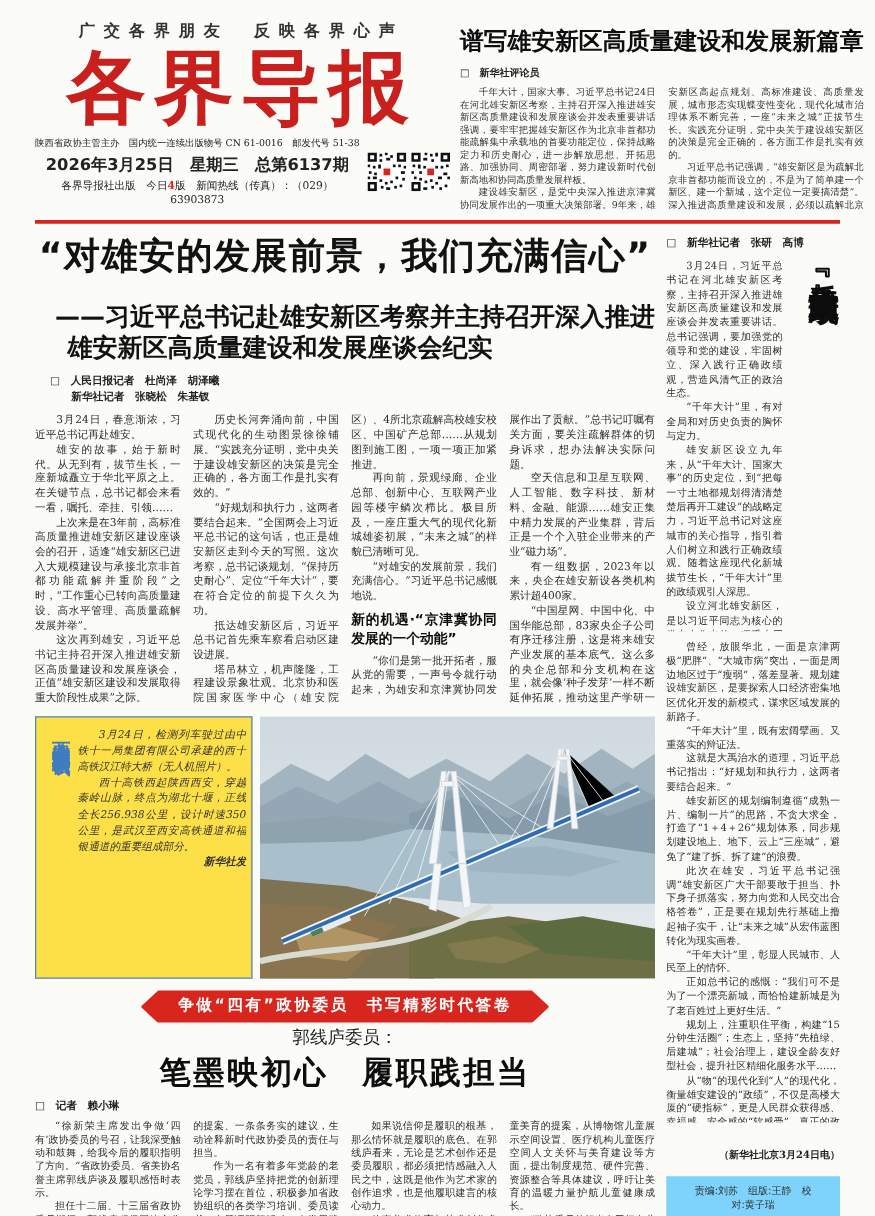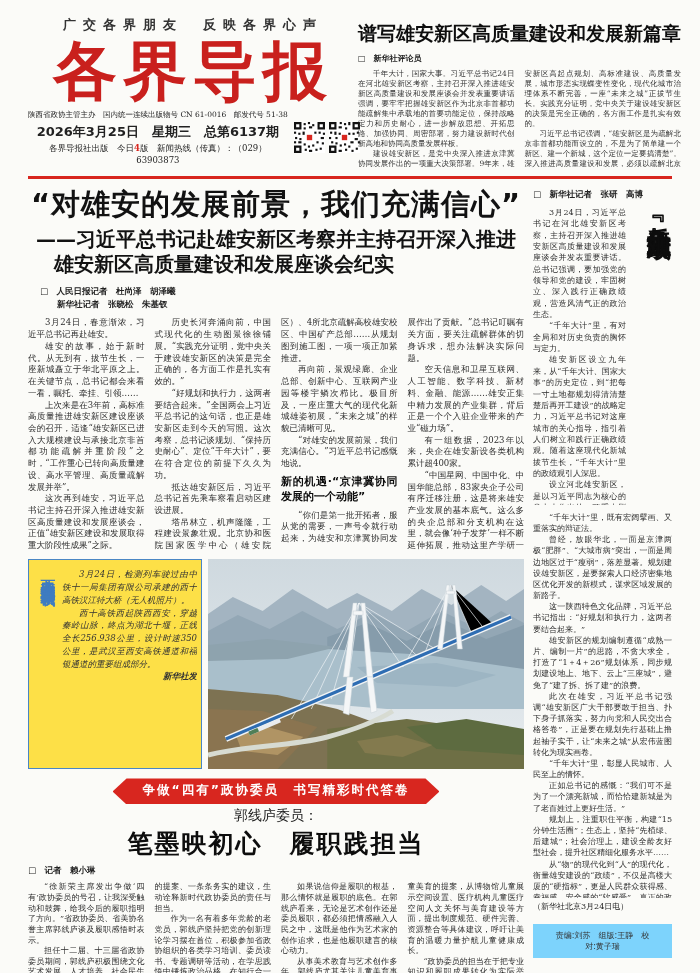--- a/index.html
+++ b/index.html
@@ -5,21 +5,21 @@
   * { box-sizing: border-box; }
   html,body { margin:0; padding:0; background:#dddbd6; }
   .page {
     width:700px; height:973px; margin:0 auto; background:#fbfbf8;
     font-family:"DejaVu Serif", serif; color:#222; position:relative;
     overflow:hidden; padding:16px 28px 8px;
   }
   p { margin:0; text-indent:2em; }
 
   
-  .header-row { display:flex; }
+  .header-row { display:flex; gap:10px; }
   .mast-cell { width:330px; flex:none; text-align:center; }
   .slogan { font-size:13px; letter-spacing:7px; color:#333; font-weight:bold; white-space:nowrap; }
   .paper-title { font-size:64px; font-weight:bold; color:#c9201d; letter-spacing:6px; line-height:1.15;
                  font-family:"DejaVu Serif", serif; }
   .pubinfo-row { display:flex; align-items:center; gap:6px; margin-top:2px; }
   .pub-lines { flex:1; }
   .pub1 { font-size:7.5px; color:#222; white-space:nowrap; }
   .pubdate { font-size:13px; font-weight:bold; margin:3px 0 2px; font-family:"DejaVu Sans", sans-serif; }
   .pub3 { font-size:8.5px; }
   .edition-num { color:#d8261f; font-weight:bold; }
@@ -36,21 +36,21 @@
   .red-rule { height:3px; background:#d8261f; margin:7px 0 9px; }
 
   
   .mid { display:flex; gap:9px; }
   .main-col { width:496px; flex:none; }
   .rail { flex:1; }
 
   .main-headline { font-family:"DejaVu Sans", sans-serif; font-weight:bold; font-size:29px;
                    text-align:center; line-height:1.15; color:#121212; letter-spacing:1px; white-space:nowrap; }
   .main-sub { font-family:"DejaVu Sans", sans-serif; font-weight:bold; font-size:20px;
-              line-height:1.25; margin-top:6px; text-align:center; color:#121212; white-space:nowrap; }
+              line-height:1.25; margin-top:20px; text-align:right; color:#121212; white-space:nowrap; }
   .main-sub2 { text-align:left; padding-left:26px; margin-top:0; }
   .main-byline { font-size:8.5px; font-weight:bold; margin:8px 12px 6px; line-height:1.55; }
   .main-body { column-count:4; column-gap:10px; height:236px; overflow:hidden;
                font-size:8.5px; line-height:1.38; text-align:justify; color:#2c2c2c; }
   .inline-subhead { font-family:"DejaVu Sans", sans-serif; font-weight:bold; font-size:11px;
                     margin:5px 0; text-indent:0; line-height:1.35; color:#0d0d0d; }
 
   
   .photo-row { display:flex; gap:6px; margin-top:6px; height:210px; }
   .rail-box { width:174px; flex:none; border:1.5px solid #4a86c4; padding:8px 4px; display:flex; gap:7px; background:#fde047; }
@@ -77,21 +77,21 @@
 
   
   .rail-byline { font-size:8.5px; font-weight:bold; margin:1px 0 6px; }
   .rail-top { display:flex; gap:6px; }
   .rail-narrow { flex:1; height:298px; overflow:hidden; font-size:8px; line-height:1.42; text-align:justify; color:#2c2c2c; }
   .rail-vtitle { width:40px; flex:none; writing-mode:vertical-rl; text-orientation:upright;
                  font-family:"DejaVu Sans", sans-serif; font-weight:bold; font-size:24px; line-height:1.1;
                  color:#0d0d0d; letter-spacing:1px; height:300px; overflow:hidden; }
   .rail-wide { height:386px; overflow:hidden; font-size:8px; line-height:1.4; text-align:justify;
                margin-top:5px; color:#2c2c2c; }
-  .rail-dateline { text-align:left; font-size:8px; font-weight:normal; margin-top:3px; }
+  .rail-dateline { text-align:right; font-size:8px; font-weight:bold; margin-top:20px; }
   .rail-credits { margin-top:12px; background:#7dd3fc; font-size:8px; text-align:center; padding:6px 18px;
                   font-family:"DejaVu Sans", sans-serif; color:#333; }
 </style>
 </head>
 <body>
 
 <div class="page">
 
   <div class="header-row">
     <div class="mast-cell">
@@ -315,23 +315,23 @@
       <div class="rail-top">
         <div class="rail-narrow">
           <p>3月24日，习近平总书记在河北雄安新区考察，主持召开深入推进雄安新区高质量建设和发展座谈会并发表重要讲话。总书记强调，要加强党的领导和党的建设，牢固树立、深入践行正确政绩观，营造风清气正的政治生态。</p>
           <p>“千年大计”里，有对全局和对历史负责的胸怀与定力。</p>
           <p>雄安新区设立九年来，从“千年大计、国家大事”的历史定位，到“把每一寸土地都规划得清清楚楚后再开工建设”的战略定力，习近平总书记对这座城市的关心指导，指引着人们树立和践行正确政绩观。随着这座现代化新城拔节生长，“千年大计”里的政绩观引人深思。</p>
           <p>设立河北雄安新区，是以习近平同志为核心的党中央作出的一项重大历史性战略选择。规划建设之初，总书记深思熟虑：“要坚持和强化首都核心功能，疏解和弱化不适宜首都的功能，把一些功能转移到河北、天津去，这就是大禹治水的道理。”</p>
         </div>
         <div class="rail-vtitle">『千年大计』里的政绩观</div>
       </div>
       <div class="rail-wide">
+        <p>曾经，放眼华北，一面是京津两极“肥胖”、“大城市病”突出，一面是周边地区过于“瘦弱”，落差显著。规划建设雄安新区，是要探索人口经济密集地区优化开发的新模式，谋求区域发展的新路子。</p>
         <p>“千年大计”里，既有宏阔擘画、又重落实的辩证法。</p>
-        <p>曾经，放眼华北，一面是京津两极“肥胖”、“大城市病”突出，一面是周边地区过于“瘦弱”，落差显著。规划建设雄安新区，是要探索人口经济密集地区优化开发的新模式，谋求区域发展的新路子。</p>
-        <p>这一陕西特色文化品牌，习近平总书记指出：“好规划和执行力，这两者要结合起来。”</p>
+        <p>这就是大禹治水的道理，习近平总书记指出：“好规划和执行力，这两者要结合起来。”</p>
         <p>雄安新区的规划编制遵循“成熟一片、编制一片”的思路，不贪大求全，打造了“1＋4＋26”规划体系，同步规划建设地上、地下、云上“三座城”，避免了“建了拆、拆了建”的浪费。</p>
         <p>此次在雄安，习近平总书记强调“雄安新区广大干部要敢于担当、扑下身子抓落实，努力向党和人民交出合格答卷”，正是要在规划先行基础上撸起袖子实干，让“未来之城”从宏伟蓝图转化为现实画卷。</p>
         <p>“千年大计”里，彰显人民城市、人民至上的情怀。</p>
         <p>正如总书记的感慨：“我们可不是为了一个漂亮新城，而恰恰建新城是为了老百姓过上更好生活。”</p>
         <p>规划上，注重职住平衡，构建“15分钟生活圈”；生态上，坚持“先植绿、后建城”；社会治理上，建设全龄友好型社会，提升社区精细化服务水平……</p>
         <p>从“物”的现代化到“人”的现代化，衡量雄安建设的“政绩”，不仅是高楼大厦的“硬指标”，更是人民群众获得感、幸福感、安全感的“软感受”。真正的政绩，可以镌刻在地下管廊深处，可以生长在“千年秀林”的年轮里，可以定格在百姓安居乐业的笑容里。</p>
       </div>
       <div class="rail-dateline">（新华社北京3月24日电）</div>
       <div class="rail-credits">责编:刘苏　组版:王静　校对:黄子瑞</div>
     </div>

